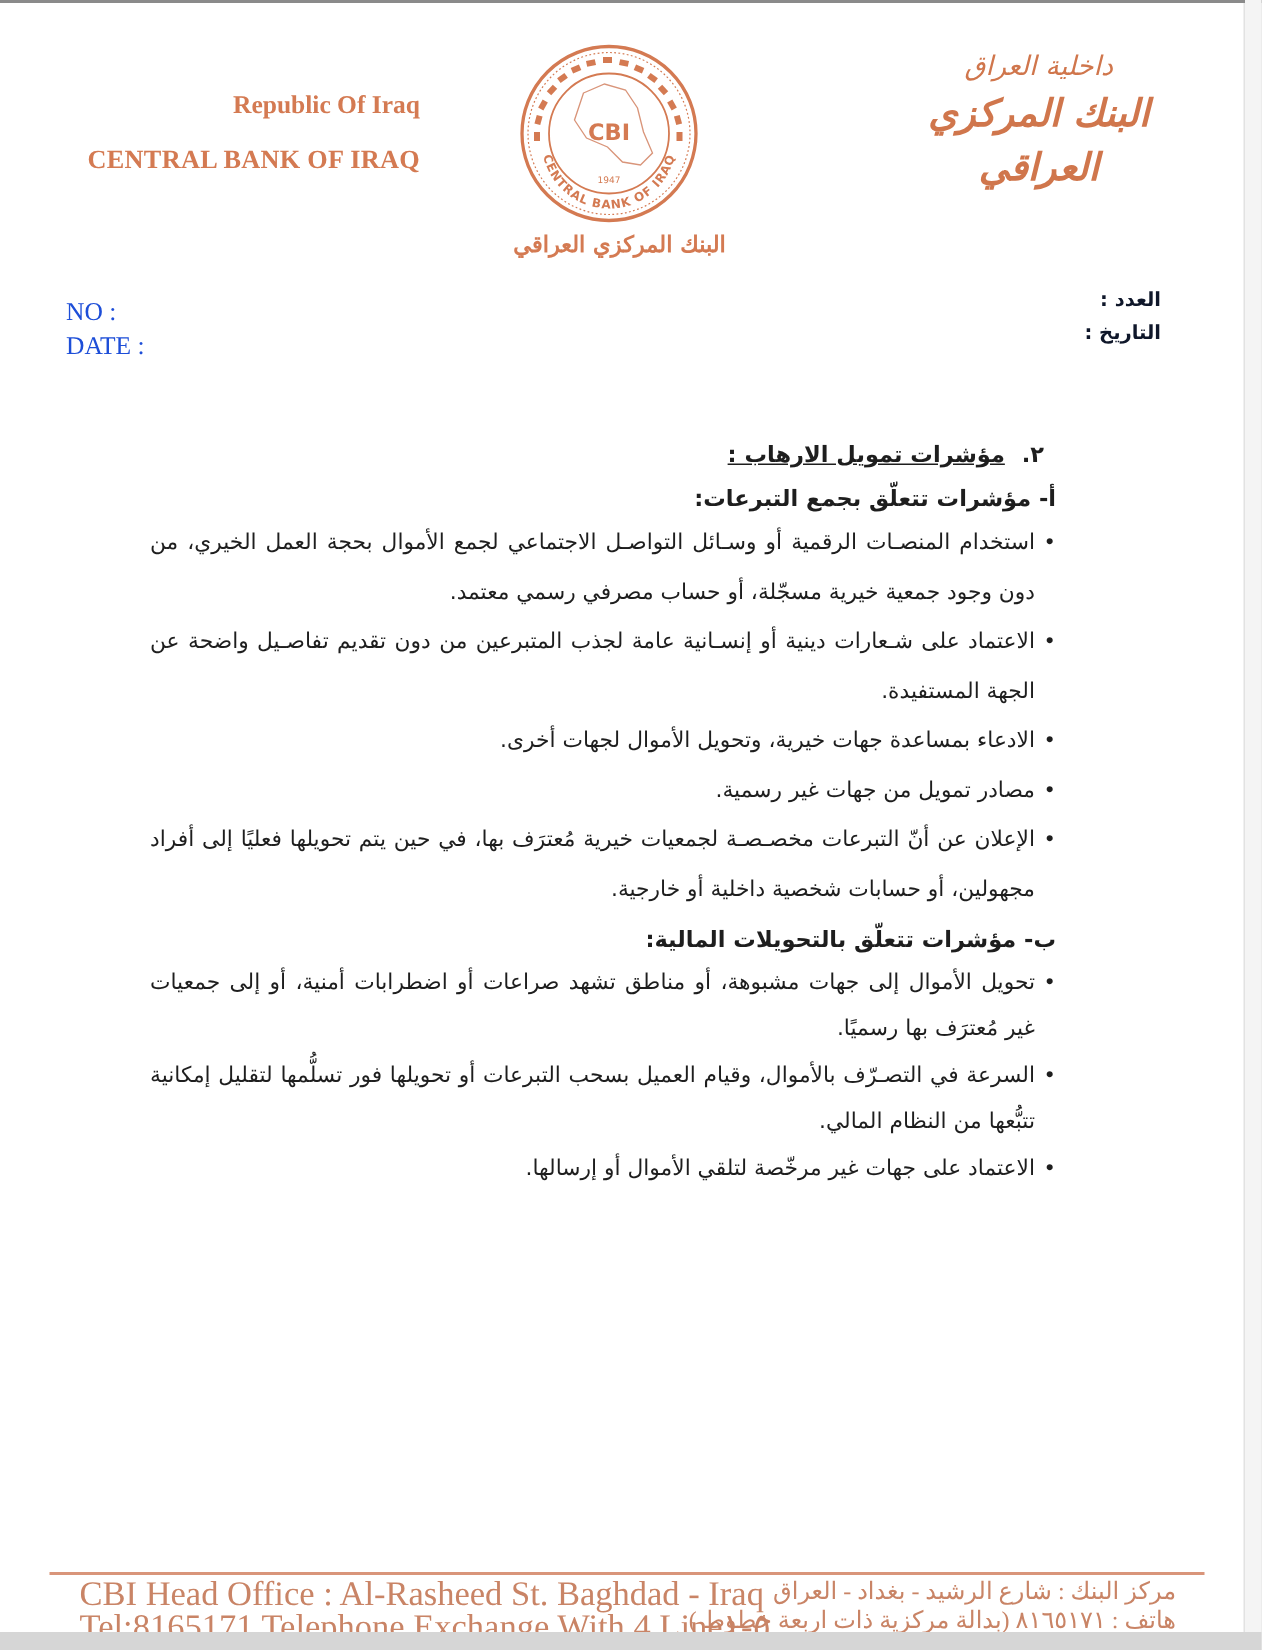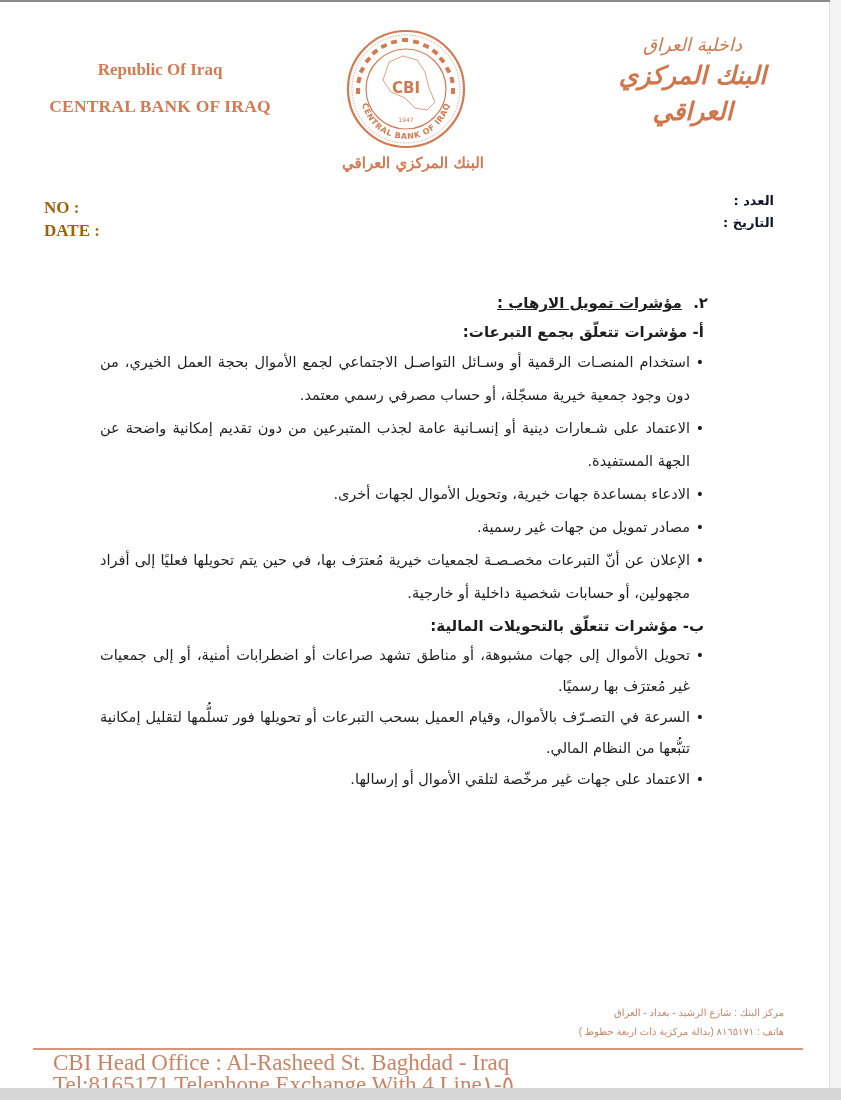--- a/index.html
+++ b/index.html
@@ -7,54 +7,54 @@
   .page {
     position: absolute; left: 0; top: 2px; width: 830px; height: 1088px;
     background: #ffffff;
     border-right: 1px solid #e2e2e2;
     overflow: hidden;
   }
   .topbar { position: absolute; left: 0; top: 0; width: 841px; height: 2px; background: #8a8a8a; }
   .right-strip { position: absolute; left: 830px; top: 0; width: 11px; height: 1100px; background: #f4f4f4; }
   .bottom-strip { position: absolute; left: 0; top: 1088px; width: 841px; height: 12px; background: #d6d6d6; }
 
-  .en-header { position: absolute; left: 40px; top: 55px; width: 240px; text-align: center;
+  .en-header { position: absolute; left: 40px; top: 55px; width: 240px; text-align: right;
     font-family: "Liberation Serif", serif; font-weight: bold; color: #d47a52; }
   .en-header .l1 { font-size: 17px; line-height: 26px; }
   .en-header .l2 { font-size: 17.5px; line-height: 26px; margin-top: 10px; letter-spacing: 0.2px; }
 
   .ar-header { position: absolute; left: 590px; top: 30px; width: 205px; text-align: center; direction: rtl;
     font-family: "DejaVu Serif", serif; color: #d0764c; }
   .ar-header .l1 { font-size: 18px; line-height: 26px; font-style: italic; }
   .ar-header .l2 { font-size: 25px; line-height: 36px; font-weight: bold; font-style: italic; }
 
   .logo { position: absolute; left: 345px; top: 26px; width: 122px; height: 122px; }
   .logo-ar { position: absolute; left: 338px; top: 152px; width: 150px; text-align: center; direction: rtl;
     font-family: "DejaVu Serif", serif; font-size: 15px; color: #d47a52; letter-spacing: 1px; font-weight: bold; }
 
   .no-date { position: absolute; left: 44px; top: 194px; font-family: "Liberation Serif", serif;
-    font-weight: bold; font-size: 17px; line-height: 23px; color: #a16207; }
+    font-weight: normal; font-size: 17px; line-height: 23px; color: #1d4ed8; }
   .ar-no-date { position: absolute; right: 55px; top: 188px; direction: rtl; 
     font-family: "DejaVu Sans", sans-serif; font-weight: bold; font-size: 13px; line-height: 22px; color: #0f172a; }
 
   .body { position: absolute; left: 100px; top: 288px; width: 610px; direction: rtl; text-align: right;
     font-family: "DejaVu Sans", sans-serif; color: #1e1e1e; font-size: 14.5px; }
-  .sec-title { font-weight: bold; font-size: 15px; line-height: 26px; margin-right: 2px; }
+  .sec-title { font-weight: bold; font-size: 15px; line-height: 26px; margin-right: 14px; }
   .sec-title .num { margin-left: 6px; }
   .sec-title .u { text-decoration: underline; }
   .sub-title { font-weight: bold; font-size: 15px; line-height: 28px; margin-right: 6px; margin-top: 2px; }
   .bullet { position: relative; padding-right: 20px; line-height: 33px; text-align: justify; text-align-last: right; }
   .bullet::before { content: "•"; position: absolute; right: 6px; top: 0; font-size: 14px; }
   .bullet.tight { line-height: 31px; }
 
   .footer-line { position: absolute; left: 33px; top: 1046px; width: 770px; height: 2px; background: #d9957a; }
   .footer-en { position: absolute; left: 53px; top: 1050px; font-family: "Liberation Serif", serif;
     color: #c98466; font-size: 23px; line-height: 22px; white-space: nowrap; }
-  .footer-ar { position: absolute; right: 45px; top: 1001px; direction: rtl; text-align: right;
-    font-family: Liberation Sans, sans-serif; color: #c98466; font-size: 10px; line-height: 19px; white-space: nowrap; }
+  .footer-ar { position: absolute; right: 45px; top: 1050px; direction: rtl; text-align: right;
+    font-family: Liberation Serif, serif; color: #c98466; font-size: 16px; line-height: 19px; white-space: nowrap; }
 </style>
 </head>
 <body>
 
 <div class="topbar"></div>
 
 <div class="page">
 
   <div class="en-header">
     <div class="l1">Republic Of Iraq</div>
@@ -108,21 +108,21 @@
   </div>
 
   <div class="body">
     <div class="sec-title">
       <span class="num">٢.</span>
       <span class="u">مؤشرات تمويل الارهاب :</span>
     </div>
 
     <div class="sub-title">أ- مؤشرات تتعلّق بجمع التبرعات:</div>
     <div class="bullet">استخدام المنصـات الرقمية أو وسـائل التواصـل الاجتماعي لجمع الأموال بحجة العمل الخيري، من دون وجود جمعية خيرية مسجّلة، أو حساب مصرفي رسمي معتمد.</div>
-    <div class="bullet">الاعتماد على شـعارات دينية أو إنسـانية عامة لجذب المتبرعين من دون تقديم إمكانية واضحة عن الجهة المستفيدة.</div>
+    <div class="bullet">الاعتماد على شـعارات دينية أو إنسـانية عامة لجذب المتبرعين من دون تقديم تفاصـيل واضحة عن الجهة المستفيدة.</div>
     <div class="bullet">الادعاء بمساعدة جهات خيرية، وتحويل الأموال لجهات أخرى.</div>
     <div class="bullet">مصادر تمويل من جهات غير رسمية.</div>
     <div class="bullet">الإعلان عن أنّ التبرعات مخصـصـة لجمعيات خيرية مُعترَف بها، في حين يتم تحويلها فعليًا إلى أفراد مجهولين، أو حسابات شخصية داخلية أو خارجية.</div>
 
     <div class="sub-title">ب- مؤشرات تتعلّق بالتحويلات المالية:</div>
     <div class="bullet tight">تحويل الأموال إلى جهات مشبوهة، أو مناطق تشهد صراعات أو اضطرابات أمنية، أو إلى جمعيات غير مُعترَف بها رسميًا.</div>
     <div class="bullet tight">السرعة في التصـرّف بالأموال، وقيام العميل بسحب التبرعات أو تحويلها فور تسلُّمها لتقليل إمكانية تتبُّعها من النظام المالي.</div>
     <div class="bullet tight">الاعتماد على جهات غير مرخّصة لتلقي الأموال أو إرسالها.</div>
   </div>
 

